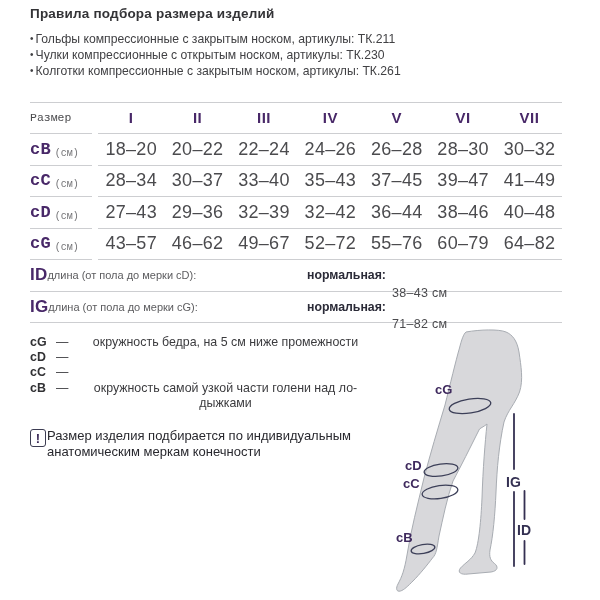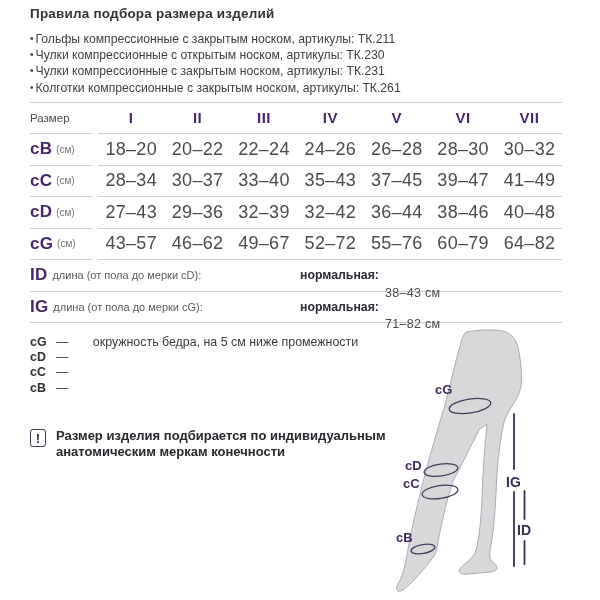--- a/index.html
+++ b/index.html
@@ -10,56 +10,55 @@
   }
   .abs{position:absolute;}
   
   #title{left:30px;top:6px;font-size:13.5px;font-weight:bold;color:#333336;letter-spacing:.2px;}
   #bullets{left:30px;top:31px;font-size:12.2px;color:#414144;line-height:15.2px;}
   .b-row{white-space:nowrap;}
   .b-mark{margin-right:2px;font-size:10px;vertical-align:1px;}
   
   .hline{position:absolute;height:1px;background:#cdced1;}
   .t-row{position:absolute;left:30px;width:533px;height:31.5px;display:flex;align-items:center;}
-  .t-label{width:68px;flex:none;display:flex;align-items:center;}
+  .t-label{width:68px;flex:none;display:flex;align-items:flex-end;font-family:Liberation Mono, monospace;}
   .t-cell{width:66.4px;flex:none;text-align:center;font-size:18px;color:#4b4b4e;letter-spacing:.3px;}
   .size-head{width:66.4px;flex:none;text-align:center;font-size:15px;font-weight:bold;color:#482868;letter-spacing:.5px;}
   .razmer{font-size:11.5px;color:#4b4b4e;}
   .mkey{font-size:17px;font-weight:bold;color:#482868;letter-spacing:.2px;}
   .munit{font-size:10px;color:#737376;margin-left:4px;}
-  .llabel{font-size:11px;color:#5c5c5f;margin-left:5px;}
-  .norm-wrap{position:absolute;left:270px;top:0;height:31.5px;display:flex;align-items:center;}
+  .llabel{font-size:11px;color:#5c5c5f;}
+  .norm-wrap{position:absolute;left:277px;top:0;height:31.5px;display:flex;align-items:center;}
   .norm-key{font-size:12.3px;font-weight:bold;color:#2b2b38;}
   .norm-val{font-size:12.5px;color:#4b4b4e;margin-left:6px;letter-spacing:.3px;margin-top:35px;}
   
   #legend{left:30px;top:335px;width:348px;}
   .lg-row{display:flex;font-size:12.4px;line-height:15.2px;color:#3b3b3e;}
   .lg-key{width:26px;flex:none;font-weight:600;color:#313134;}
   .lg-dash{width:17px;flex:none;}
   .lg-text{flex:1;white-space:pre-line;text-align:center;}
   
   #note{left:30px;top:428px;display:flex;align-items:flex-start;width:360px;}
   #warn-box{width:14px;height:16px;flex:none;border:1.6px solid #3c3c52;border-radius:3px;
     display:flex;align-items:center;justify-content:center;
     font-size:13px;font-weight:bold;color:#3b2a58;margin-top:1px;}
-  #note-text{margin-left:10px;font-size:13px;font-weight:bold;color:#28282e;line-height:15.5px;white-space:pre-line;}
+  #note-text{margin-left:1px;font-size:13px;font-weight:normal;color:#28282e;line-height:15.5px;white-space:pre-line;}
   
   #figure{left:383px;top:320px;}
   .fig-label{font:bold 13px "Liberation Sans","DejaVu Sans",sans-serif;fill:#3f2a5e;}
   .fig-label-big{font:bold 14px "Liberation Sans","DejaVu Sans",sans-serif;fill:#343052;}
 </style>
 </head>
 <body>
 
 <div class="abs" id="title">Правила подбора размера изделий</div>
 
 <div class="abs" id="bullets">
   <div class="b-row"><span class="b-mark">•</span><span>Гольфы компрессионные с закрытым носком, артикулы: ТК.211</span></div>
   <div class="b-row"><span class="b-mark">•</span><span>Чулки компрессионные с открытым носком, артикулы: ТК.230</span></div>
-  <div class="b-row"><span class="b-mark">•</span><span>Чулки компрессионные с закрытым носком, артикулы: ТК.231</span></div>
   <div class="b-row"><span class="b-mark">•</span><span>Колготки компрессионные с закрытым носком, артикулы: ТК.261</span></div>
 </div>
 
 <div>
 
   <div class="hline" style="left:30px;top:102px;width:532px;"></div>
   <div class="hline" style="left:30px;top:133px;width:62px;"></div>
   <div class="hline" style="left:98px;top:133px;width:464px;"></div>
   <div class="hline" style="left:30px;top:165px;width:62px;"></div>
   <div class="hline" style="left:98px;top:165px;width:464px;"></div>
@@ -170,20 +169,22 @@
     <span class="lg-key">cD</span>
     <span class="lg-dash">—</span>
   </div>
   <div class="lg-row">
     <span class="lg-key">cC</span>
     <span class="lg-dash">—</span>
   </div>
   <div class="lg-row">
     <span class="lg-key">cB</span>
     <span class="lg-dash">—</span>
+    <span class="lg-text">окружность самой узкой части голени над ло-
+дыжками</span>
   </div>
 </div>
 
 <div class="abs" id="note">
   <div id="warn-box">!</div>
   <div id="note-text">Размер изделия подбирается по индивидуальным
 анатомическим меркам конечности</div>
 </div>
 
 <svg class="abs" id="figure" width="212" height="280" viewBox="383 320 212 280">

